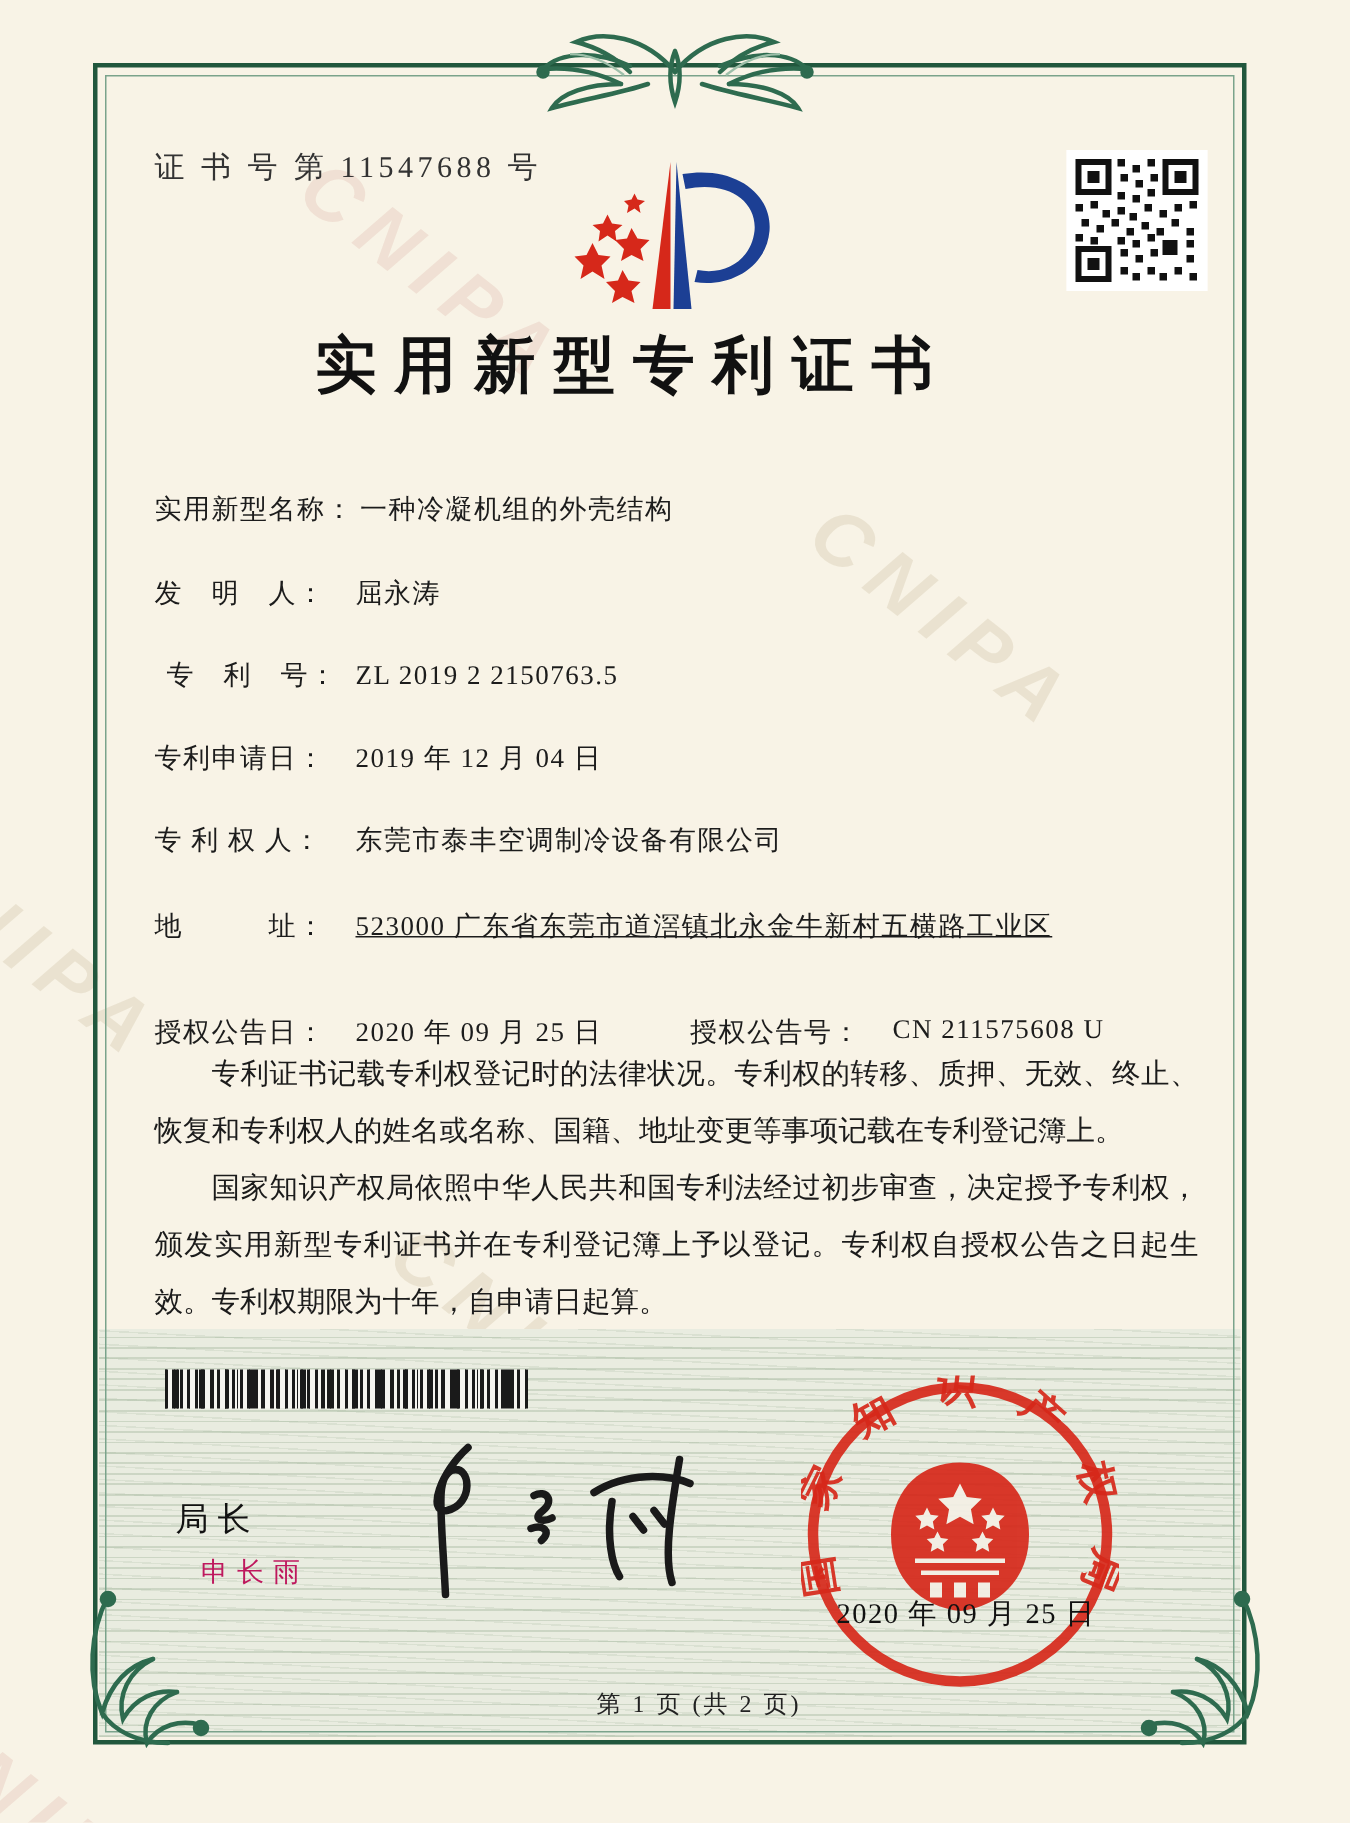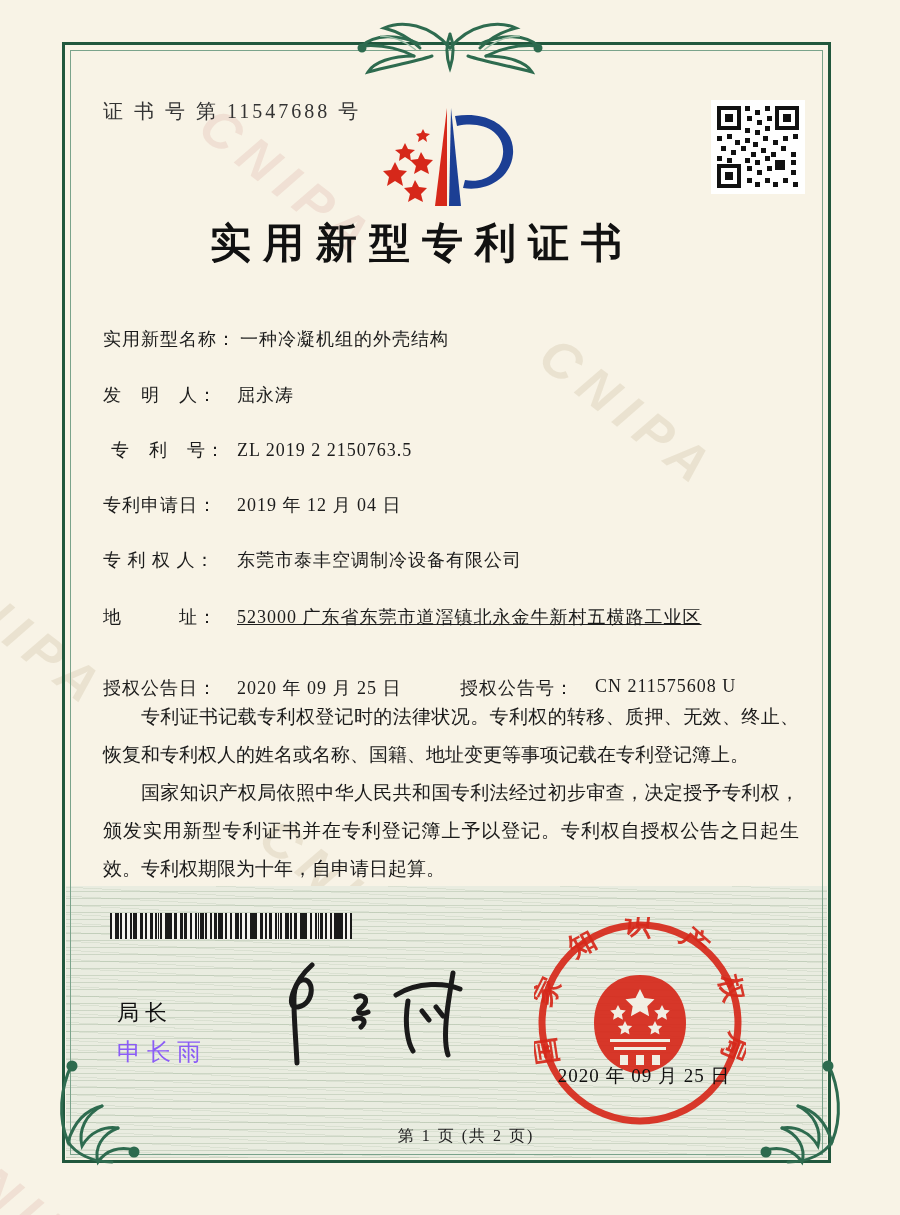--- a/index.html
+++ b/index.html
@@ -60,21 +60,21 @@
   
   .barcode{
     left:110px;top:913px;width:242px;height:26px;
     background:
       repeating-linear-gradient(90deg,#1a1a1a 0 2px,transparent 2px 5px),
       repeating-linear-gradient(90deg,#1a1a1a 0 1px,transparent 1px 8px),
       repeating-linear-gradient(90deg,transparent 0 6px,#1a1a1a 6px 9px,transparent 9px 17px);
     background-color:#f5f4ef;
   }
   .director-label{left:117px;top:998px;font-size:22px;letter-spacing:6px;color:#111;}
-  .director-name{left:117px;top:1036px;font-size:24px;letter-spacing:6px;color:#8b5cf6;}
+  .director-name{left:134px;top:1036px;font-size:18px;letter-spacing:6px;color:#be185d;}
   .seal-date{
     left:556px;top:1063px;width:176px;text-align:center;
     font-size:19px;letter-spacing:1px;color:#111;z-index:5;
   }
   .page-info{left:16px;top:1126px;width:900px;text-align:center;font-size:16px;letter-spacing:2px;color:#222;}
   .continuation{left:0;top:1230px;width:860px;text-align:center;font-size:17px;letter-spacing:3px;color:#222;}
   svg{display:block;}
 </style>
 </head>
 <body>

